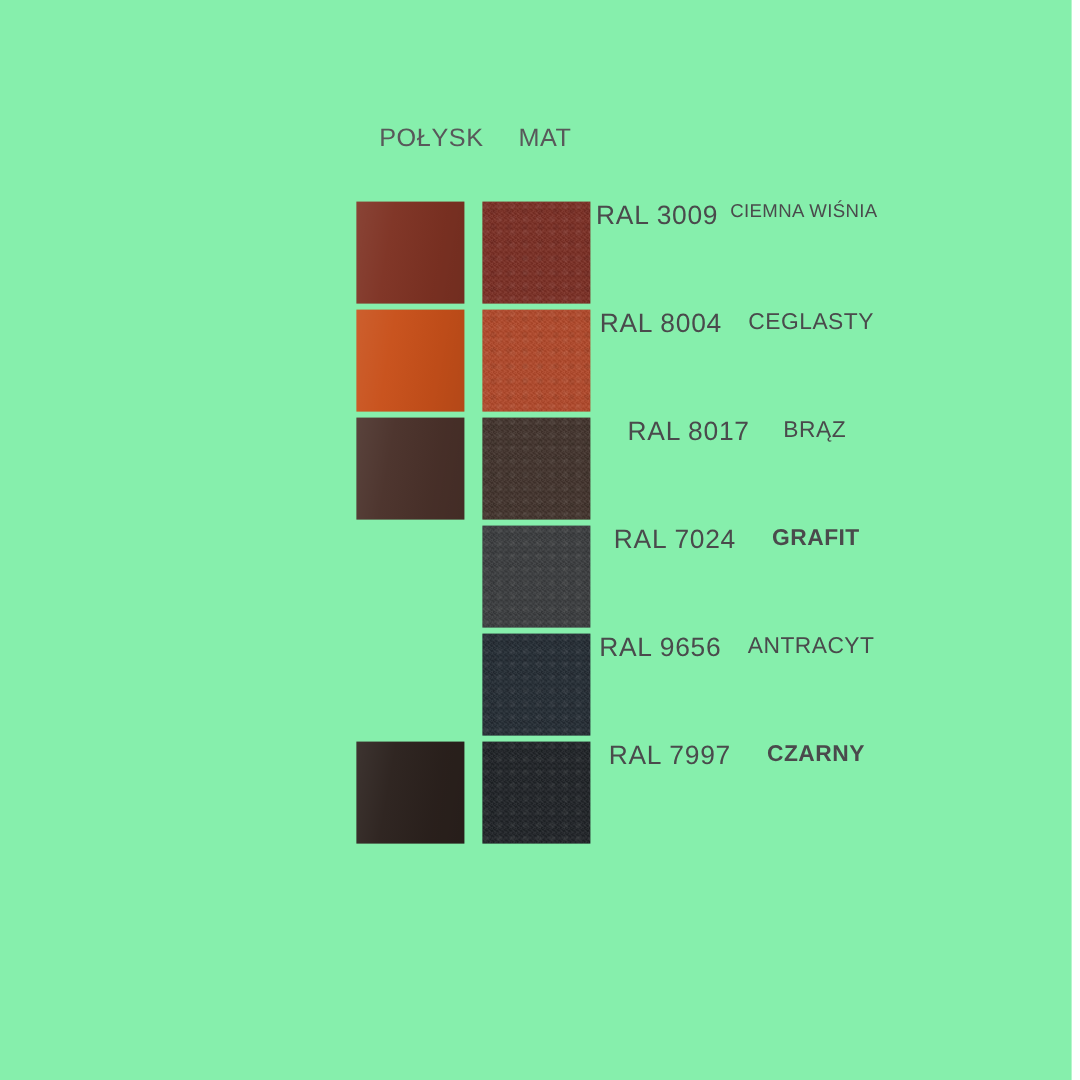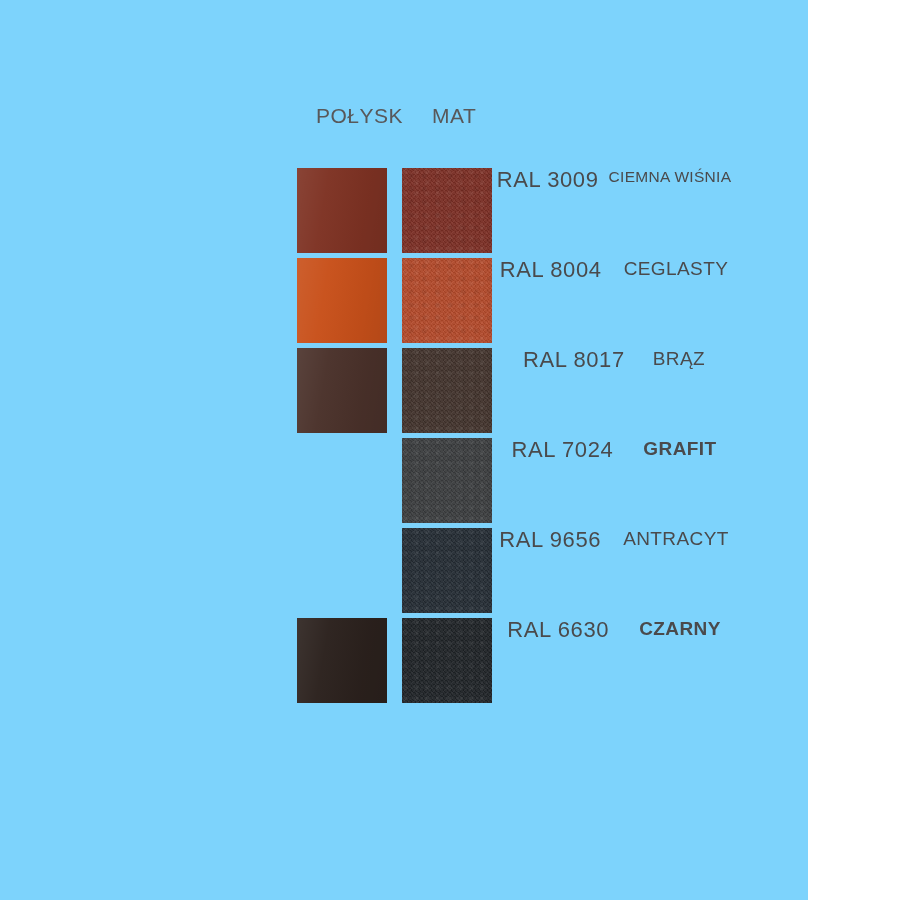--- a/index.html
+++ b/index.html
@@ -9,23 +9,23 @@
   }
   body {
     width: 900px;
     height: 900px;
     font-family: "Liberation Sans", sans-serif;
     -webkit-font-smoothing: antialiased;
     overflow: hidden;
   }
   .sheet {
     position: relative;
-    width: 808px;
+    width: 893px;
     height: 900px;
-    background: #7dd3fc;
+    background: #86efac;
   }
 
   
   .headers {
     position: absolute;
     top: 104px;
     left: 297px;
     width: 340px;
     height: 34px;
   }
@@ -206,19 +206,19 @@
         </div>
       </div>
       <div class="row">
         <div class="cell gloss">
           <div class="swatch gloss-fin" style="background-color: rgb(43, 33, 29);"></div>
         </div>
         <div class="cell mat">
           <div class="swatch mat-fin" style="background-color: rgb(31, 35, 39);"></div>
         </div>
         <div class="label indent-4">
-          <div class="code">RAL 6630</div>
+          <div class="code">RAL 7997</div>
           <div class="name">CZARNY</div>
         </div>
       </div>
     </div>
 
 </div>
 
 </body></html>

